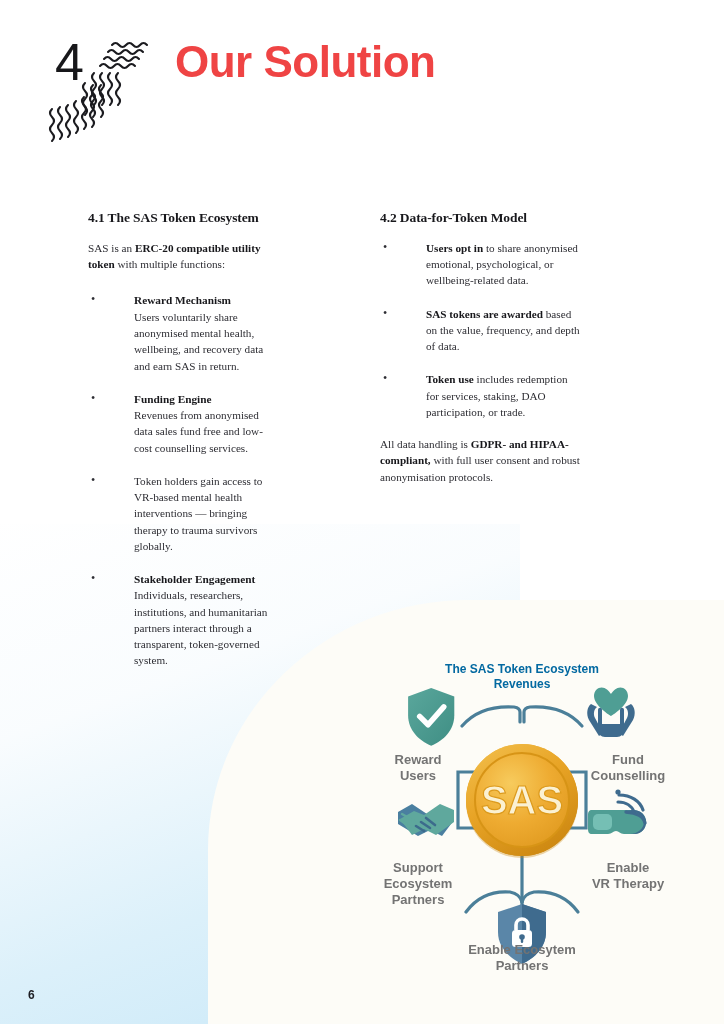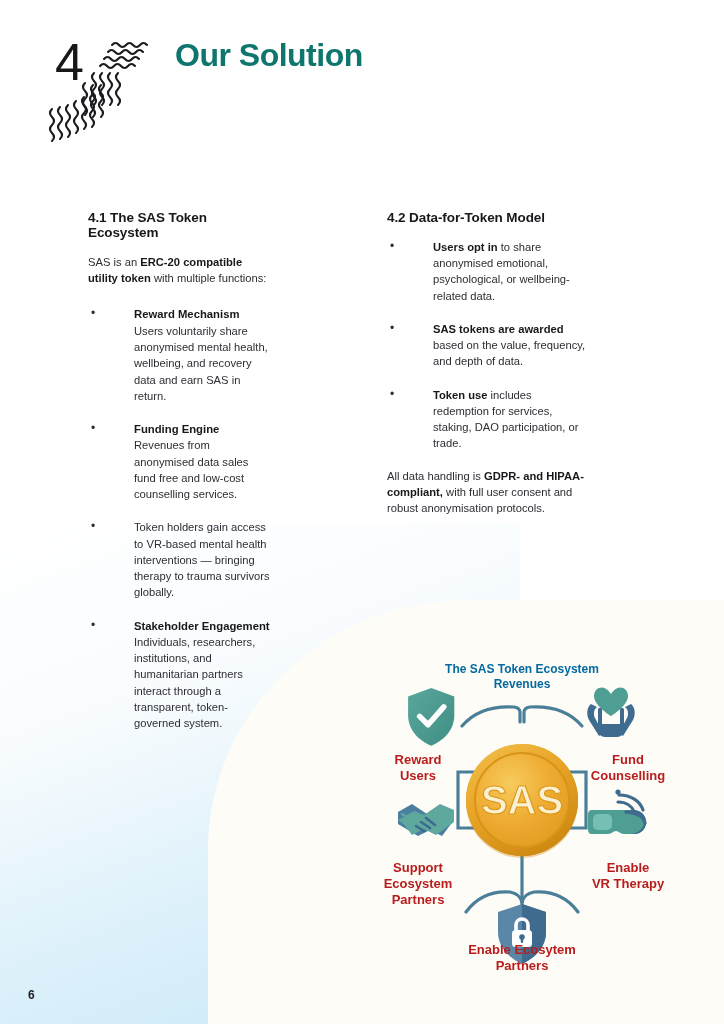--- a/index.html
+++ b/index.html
@@ -64,35 +64,36 @@
     position: absolute;
     left: 38px;
     top: 33px;
     width: 120px;
     height: 120px;
   }
   .page-title {
     position: absolute;
     left: 175px;
     top: 38px;
-    font-size: 32px;
-    font-weight: 700;
-    color: #0f766e;
+    font-size: 44px;
+    font-weight: 700;
+    color: #ef4444;
     letter-spacing: -0.5px;
     line-height: 1.1;
   }
 
   
   .columns {
     position: absolute;
     left: 0;
     top: 210px;
     width: 654px;
     display: flex;
-    gap: 15px;
+    gap: 8px;
+    font-family: Liberation Serif, serif;
   }
   .col {
     box-sizing: border-box;
   }
   .col-left  { width: 290px; padding-left: 88px; padding-right: 18px; }
   .col-right { width: 300px; padding-left: 82px; padding-right: 16px; }
 
   .section-heading {
     font-size: 13.5px;
     font-weight: 700;
@@ -168,21 +169,21 @@
     font-weight: 700;
     color: #0369a1;
     line-height: 1.28;
   }
   .diagram svg { position: absolute; left: 0; top: 0; }
   .node-label {
     position: absolute;
     text-align: center;
     font-size: 13px;
     font-weight: 700;
-    color: #b91c1c;
+    color: #737373;
     line-height: 1.22;
   }
   .lbl-reward   { left: -4px;  top: 102px;  width: 120px; }
   .lbl-fund     { left: 206px; top: 102px;  width: 120px; }
   .lbl-support  { left: -4px;  top: 210px;  width: 120px; }
   .lbl-vr       { left: 206px; top: 210px;  width: 120px; }
   .lbl-lock     { left: 80px;  top: 292px;  width: 160px; }
 
   
   .page-number {

